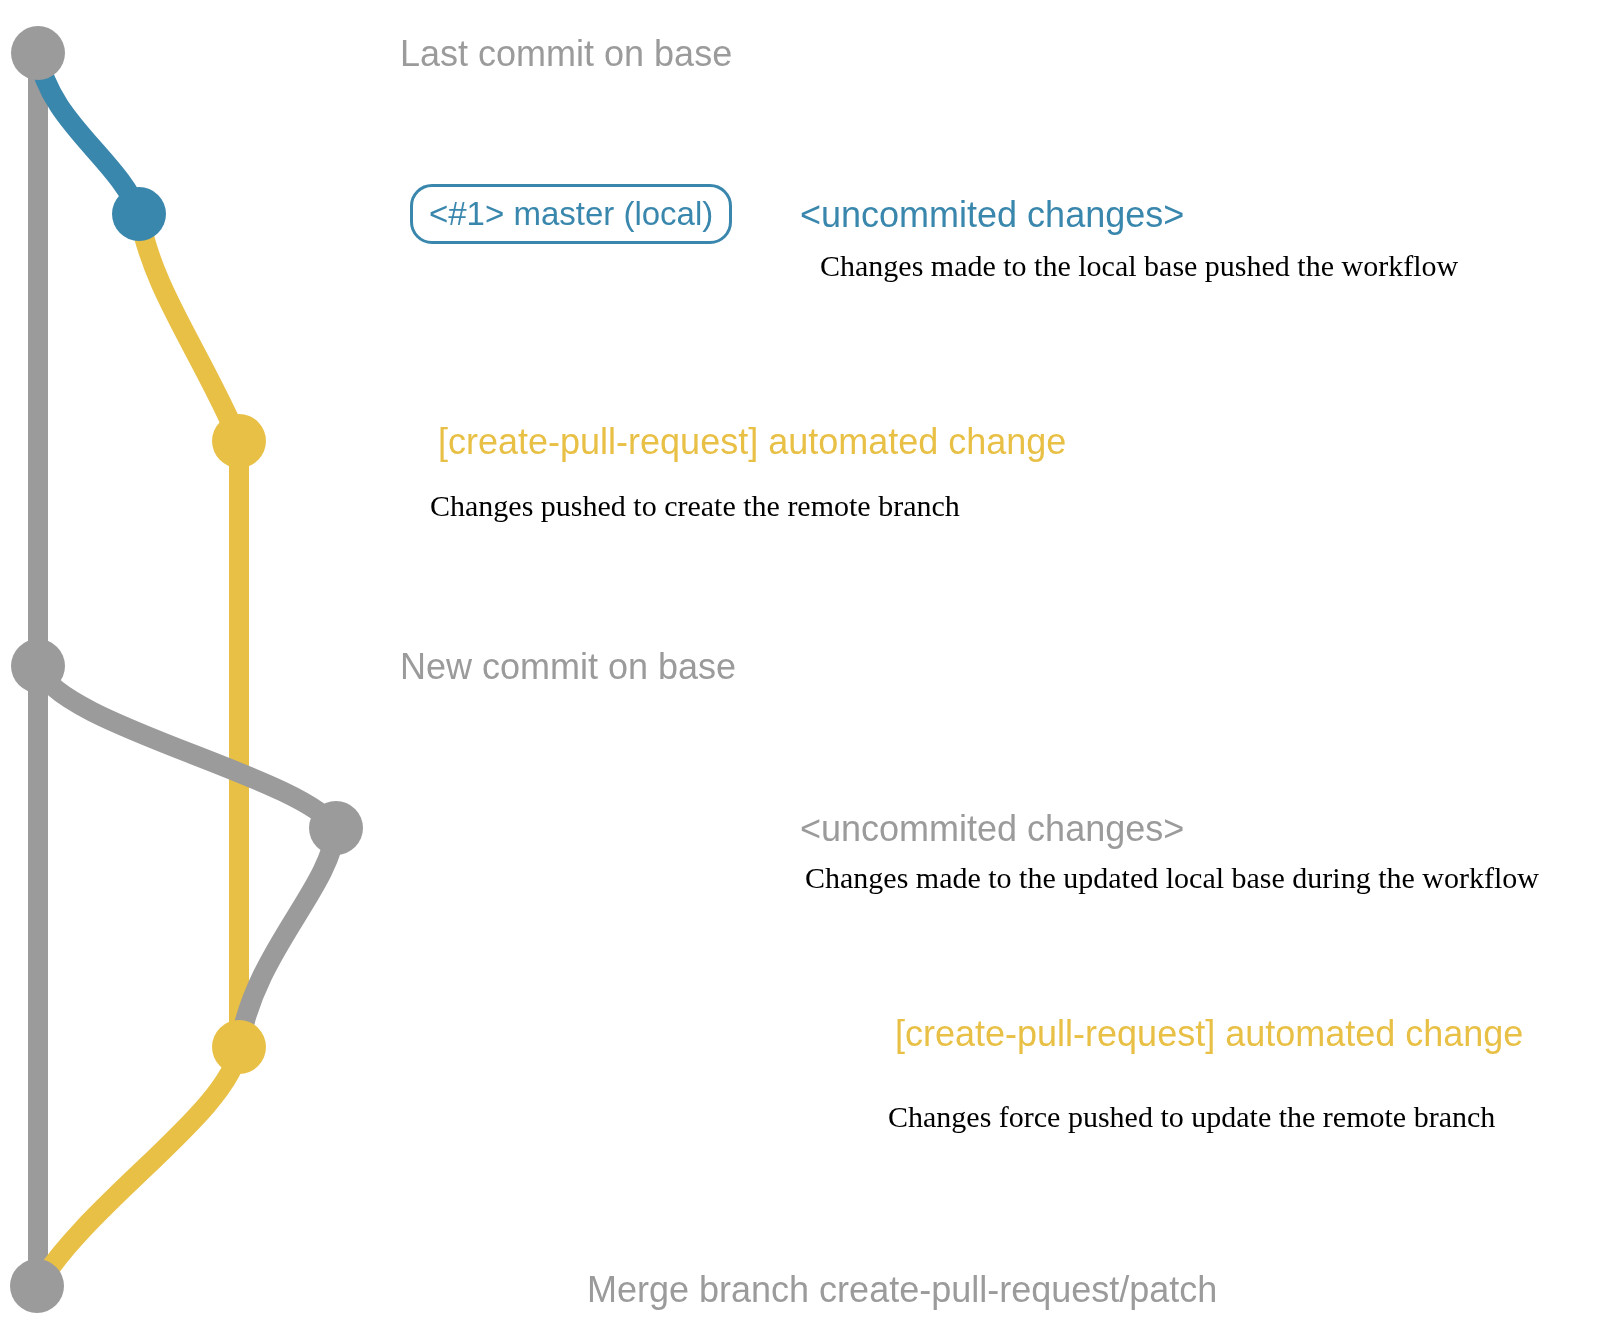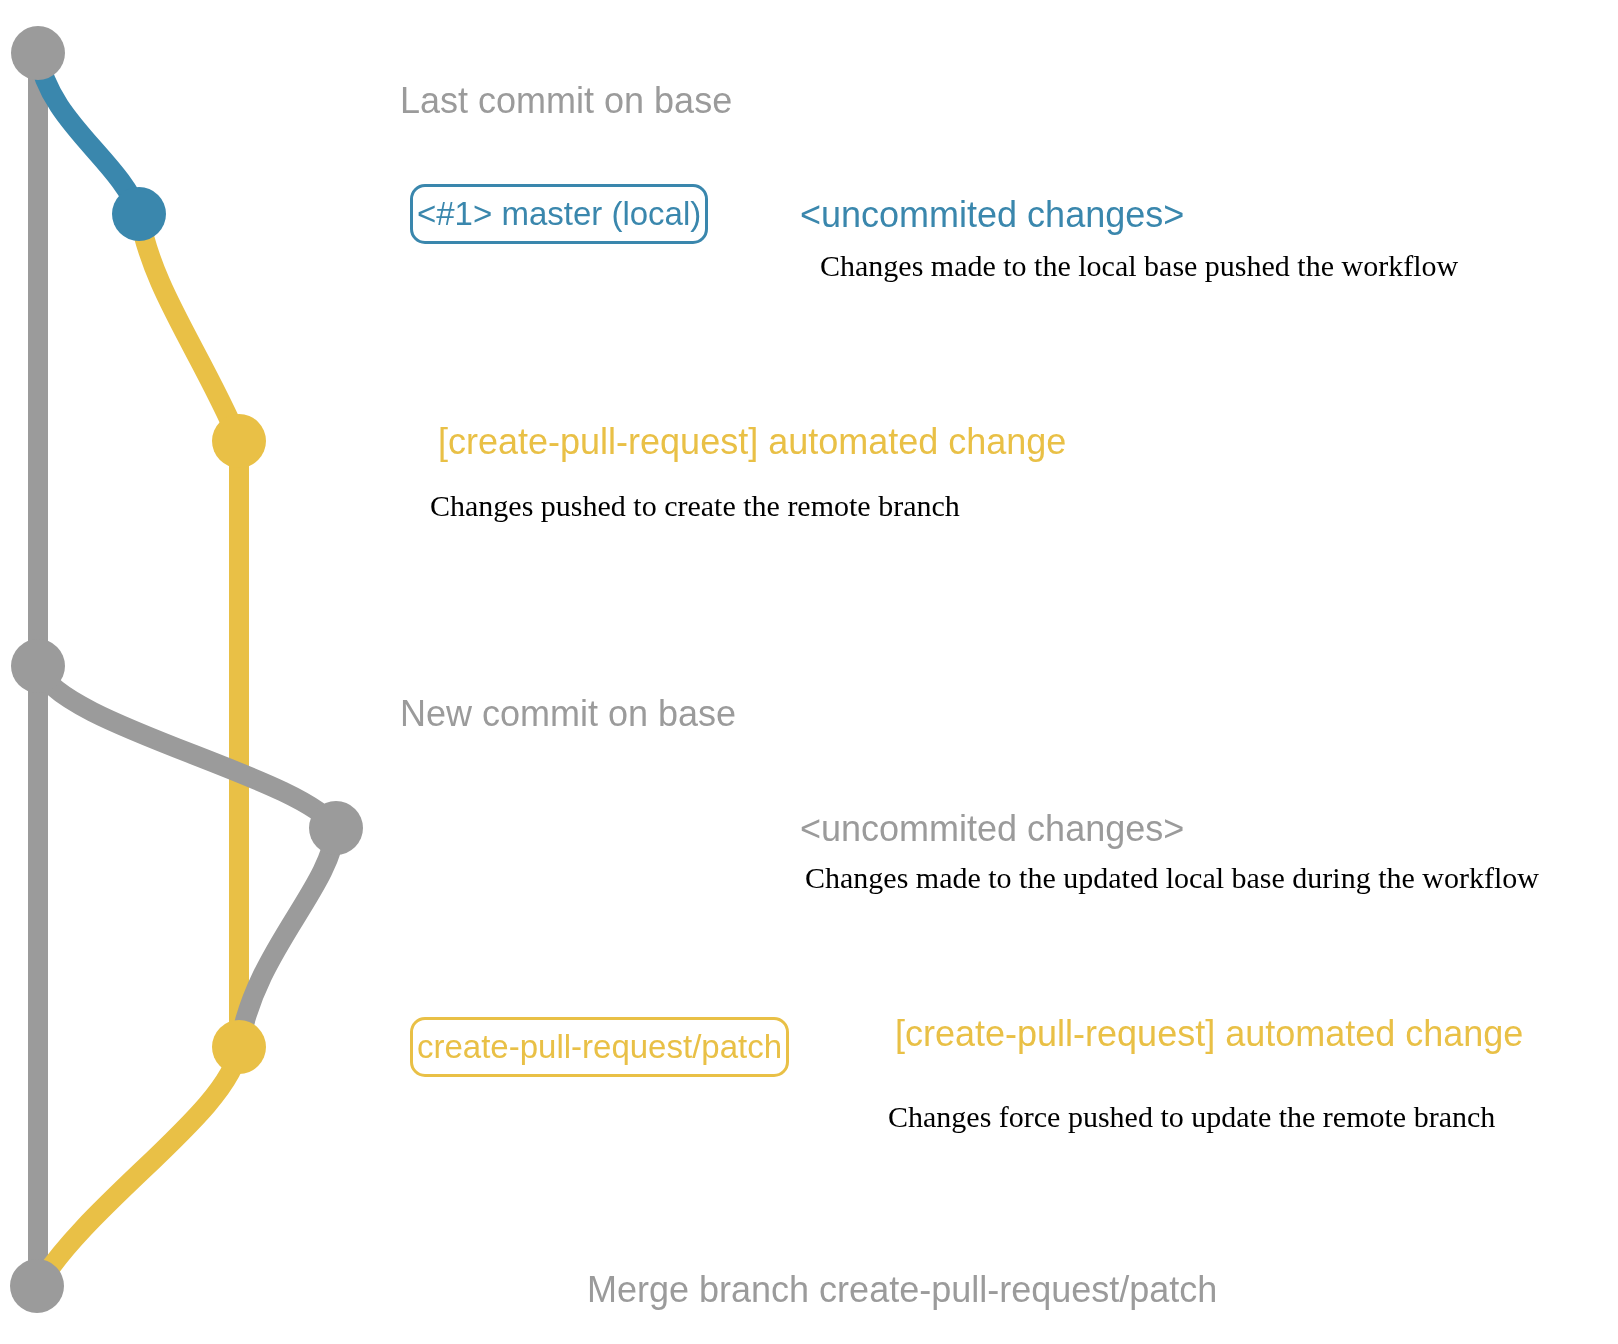--- a/index.html
+++ b/index.html
@@ -27,30 +27,29 @@
   .f-gray  { fill: var(--gray); }
   .f-blue  { fill: var(--blue); }
   .f-yellow{ fill: var(--yellow); }
 
   .note {
     position: absolute;
     font-size: 36px;
     line-height: 1.2;
     color: var(--gray);
     white-space: nowrap;
-    margin-top: 47px;
   }
   .badge {
     position: absolute;
     display: inline-block;
     font-size: 33px;
     line-height: 1.2;
-    padding: 7px 4px;
+    padding: 7px 16px;
     border: 3px solid var(--gray);
-    border-radius: 15px;
+    border-radius: 22px;
     color: var(--gray);
     white-space: nowrap;
     background: transparent;
   }
   .badge.blue   { color: var(--blue);   border-color: var(--blue); }
   .badge.yellow { color: var(--yellow); border-color: var(--yellow); }
   .tag {
     position: absolute;
     font-size: 36px;
     line-height: 1.2;
@@ -103,19 +102,18 @@
   <div class="desc" style="left:820px; top:248px">Changes made to the local base pushed the workflow</div>
 
   <span class="tag yellow" style="left:413px; top:420px">[create-pull-request] automated change</span>
   <div class="desc" style="left:430px; top:488px">Changes pushed to create the remote branch</div>
 
   <div class="note" style="left:400px; top:645px">New commit on base</div>
 
   <span class="tag gray" style="left:800px; top:807px">&lt;uncommited changes&gt;</span>
   <div class="desc" style="left:805px; top:860px">Changes made to the updated local base during the workflow</div>
 
-  <span class="badge yellow" style="left:410px; top:1017px">create-pull-request/patch</span>
   <span class="tag yellow" style="left:870px; top:1012px">[create-pull-request] automated change</span>
   <div class="desc" style="left:888px; top:1099px">Changes force pushed to update the remote branch</div>
 
   <span class="tag gray" style="left:587px; top:1268px">Merge branch create-pull-request/patch</span>
 
 </div>
 
 </body></html>

